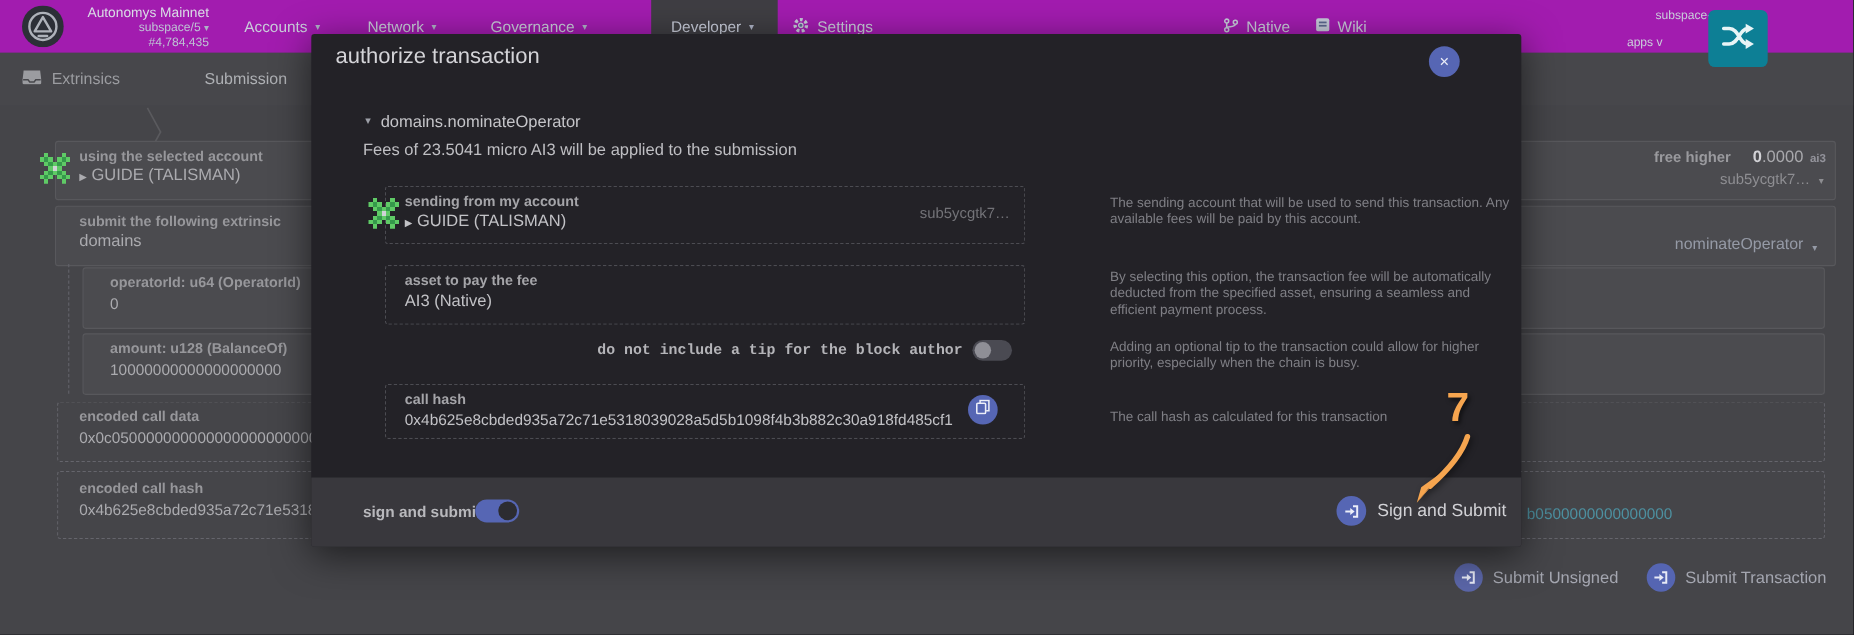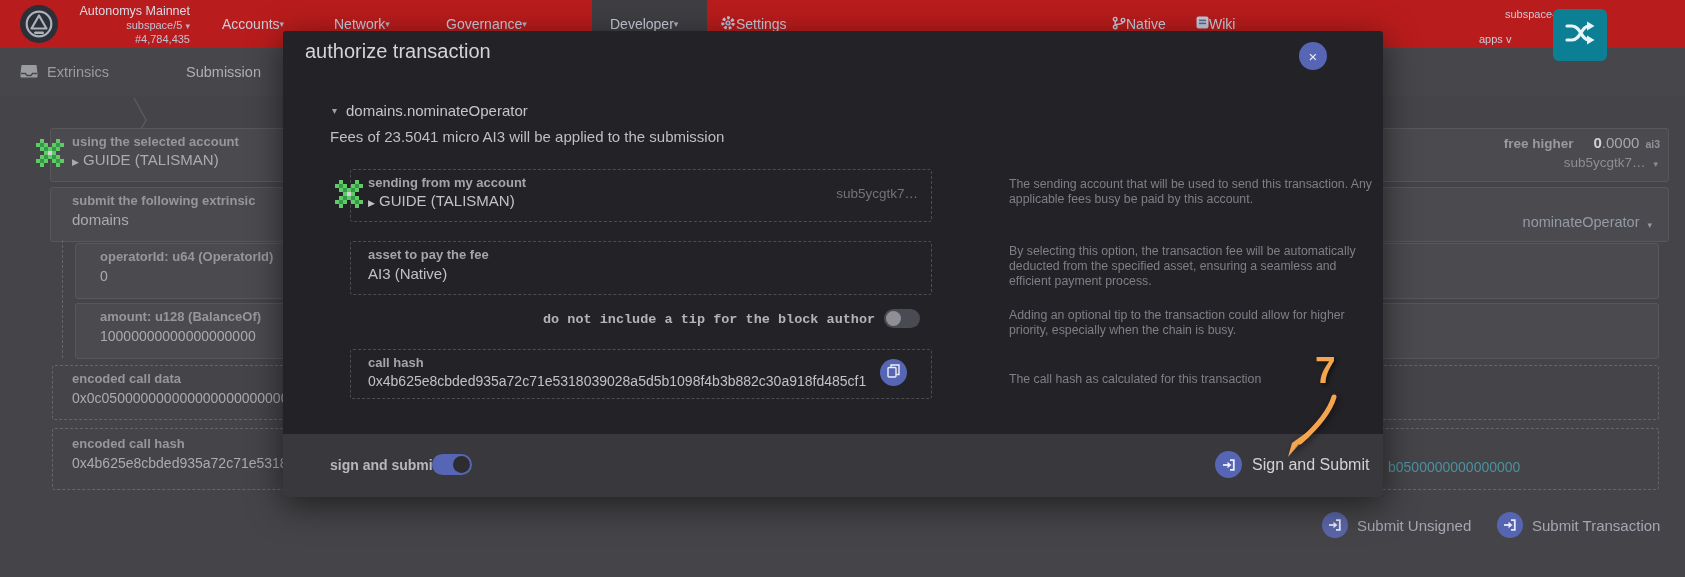--- a/index.html
+++ b/index.html
@@ -1,22 +1,22 @@
 <!DOCTYPE html>
 <html><head>
 <meta charset="utf-8">
 <style>
   html,body{margin:0;padding:0;background:#1b1b1e;}
   .stage{position:relative;width:1685px;height:577px;overflow:hidden;
          font-family:"Liberation Sans",sans-serif;background:#454549;}
   .abs{position:absolute;}
 
   
-  .nav{position:absolute;left:0;top:0;width:1685px;height:48px;background:#b91c1c;}
-  .nav-item{position:absolute;top:0;height:48px;display:flex;align-items:center;
+  .nav{position:absolute;left:0;top:0;width:1685px;height:48px;background:#a21caf;}
+  .nav-item{position:absolute;top:0;height:48px;display:flex;align-items:center;gap:7px;
             color:#c9cdda;font-size:14px;cursor:pointer;white-space:nowrap;}
   .caret{font-size:9px;color:#aeb3c6;line-height:1;}
   .nav-active{position:absolute;left:592px;top:0;width:115px;height:48px;background:#3f3e43;}
   .chain-block{position:absolute;left:56px;top:4px;width:134px;text-align:right;line-height:14px;}
   .chain-name{font-size:12.5px;color:#d9dce6;}
   .chain-sub{font-size:11px;color:#bec3d4;}
   .hdr-mini{position:absolute;font-size:11px;color:#c9cdda;white-space:nowrap;}
   .ext-btn{position:absolute;left:1553px;top:9px;width:54px;height:52px;border-radius:6px;
            background:#0d7f95;display:flex;align-items:center;justify-content:center;z-index:6;cursor:pointer;}
 
@@ -325,21 +325,21 @@
         <rect x="1" y="6" width="1" height="1" fill="#5fca66"></rect>
           <rect x="5" y="6" width="1" height="1" fill="#5fca66"></rect>
       </svg>
     </div>
     <div class="m-lbl" style="left:85px;top:144px;">sending from my account</div>
     <div class="m-val" style="left:85px;top:161px;">
       <span class="caret" style="color:#c2c2c6;font-size:9px;">▶</span>
       <span>GUIDE (TALISMAN)</span>
     </div>
     <div class="m-hint" style="left:440px;top:155px;width:195px;text-align:right;">sub5ycgtk7…</div>
-    <div class="m-desc" style="left:726px;top:146px;">The sending account that will be used to send this transaction. Any applicable fees busy be paid by this account.</div>
+    <div class="m-desc" style="left:726px;top:146px;">The sending account that will be used to send this transaction. Any available fees will be paid by this account.</div>
 
     <div class="m-dbox" style="left:67px;top:210px;width:580px;height:52px;"></div>
     <div class="m-lbl" style="left:85px;top:216px;text-align:right;">asset to pay the fee</div>
     <div class="m-val" style="left:85px;top:234px;">AI3 (Native)</div>
     <div class="m-desc" style="left:726px;top:213px;">By selecting this option, the transaction fee will be automatically deducted from the specified asset, ensuring a seamless and efficient payment process.</div>
 
     <div class="m-lbl" style="left:260px;top:281px;width:332px;text-align:left;font-size:13.5px;color:#b4b4b8;font-family:Liberation Mono, monospace;">do not include a tip for the block author</div>
     <div class="toggle t-off" style="left:601px;top:278px;"></div>
     <div class="m-desc" style="left:726px;top:277px;">Adding an optional tip to the transaction could allow for higher priority, especially when the chain is busy.</div>
 

